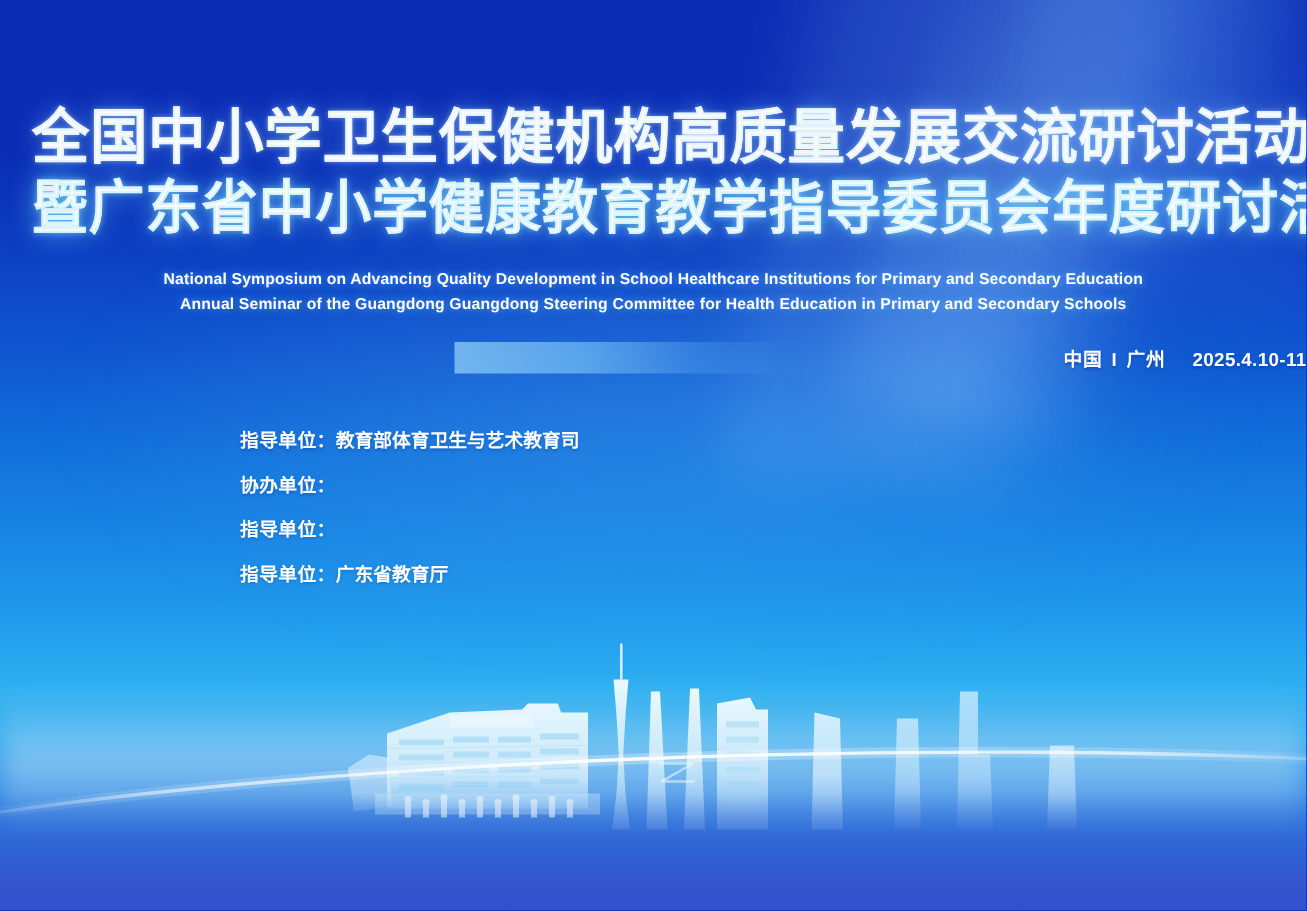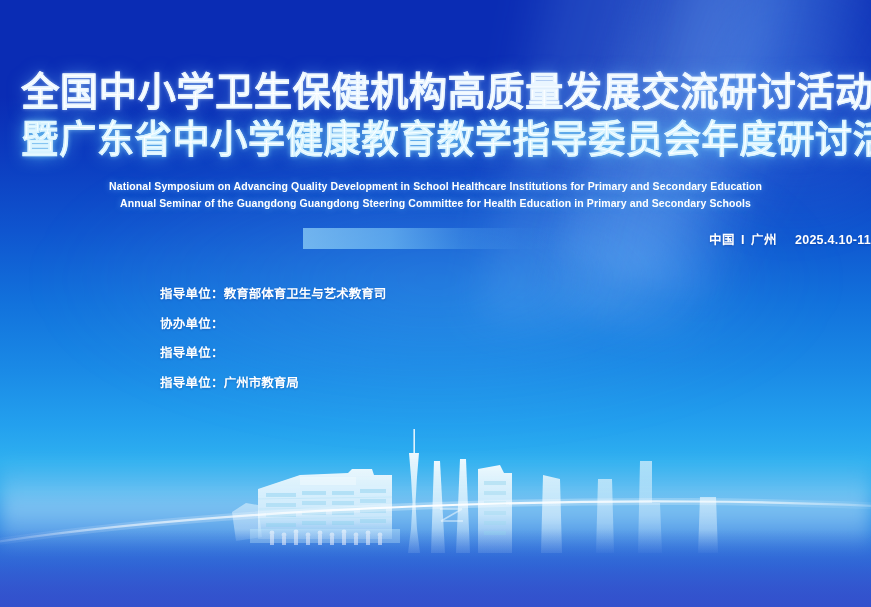--- a/index.html
+++ b/index.html
@@ -190,21 +190,21 @@
       </div>
       <div class="org-row">
         <span class="org-label">协办单位：</span>
       </div>
       <div class="org-row">
         <span class="org-label">指导单位：</span>
       </div>
       <div class="org-row">
         <span class="org-label">指导单位：</span>
         <span class="org-values">
-          <span class="org-value">广州市教育局</span>
+          <span class="org-value">广东省教育厅</span>
         </span>
       </div>
     </div>
 
   <div class="skyline">
     <svg viewBox="0 0 871 190" preserveAspectRatio="none">
       <defs>
         <linearGradient id="bld" x1="0" y1="0" x2="0" y2="1">
           <stop offset="0%" stop-color="#ffffff" stop-opacity=".92"></stop>
           <stop offset="55%" stop-color="#eaf8ff" stop-opacity=".72"></stop>

